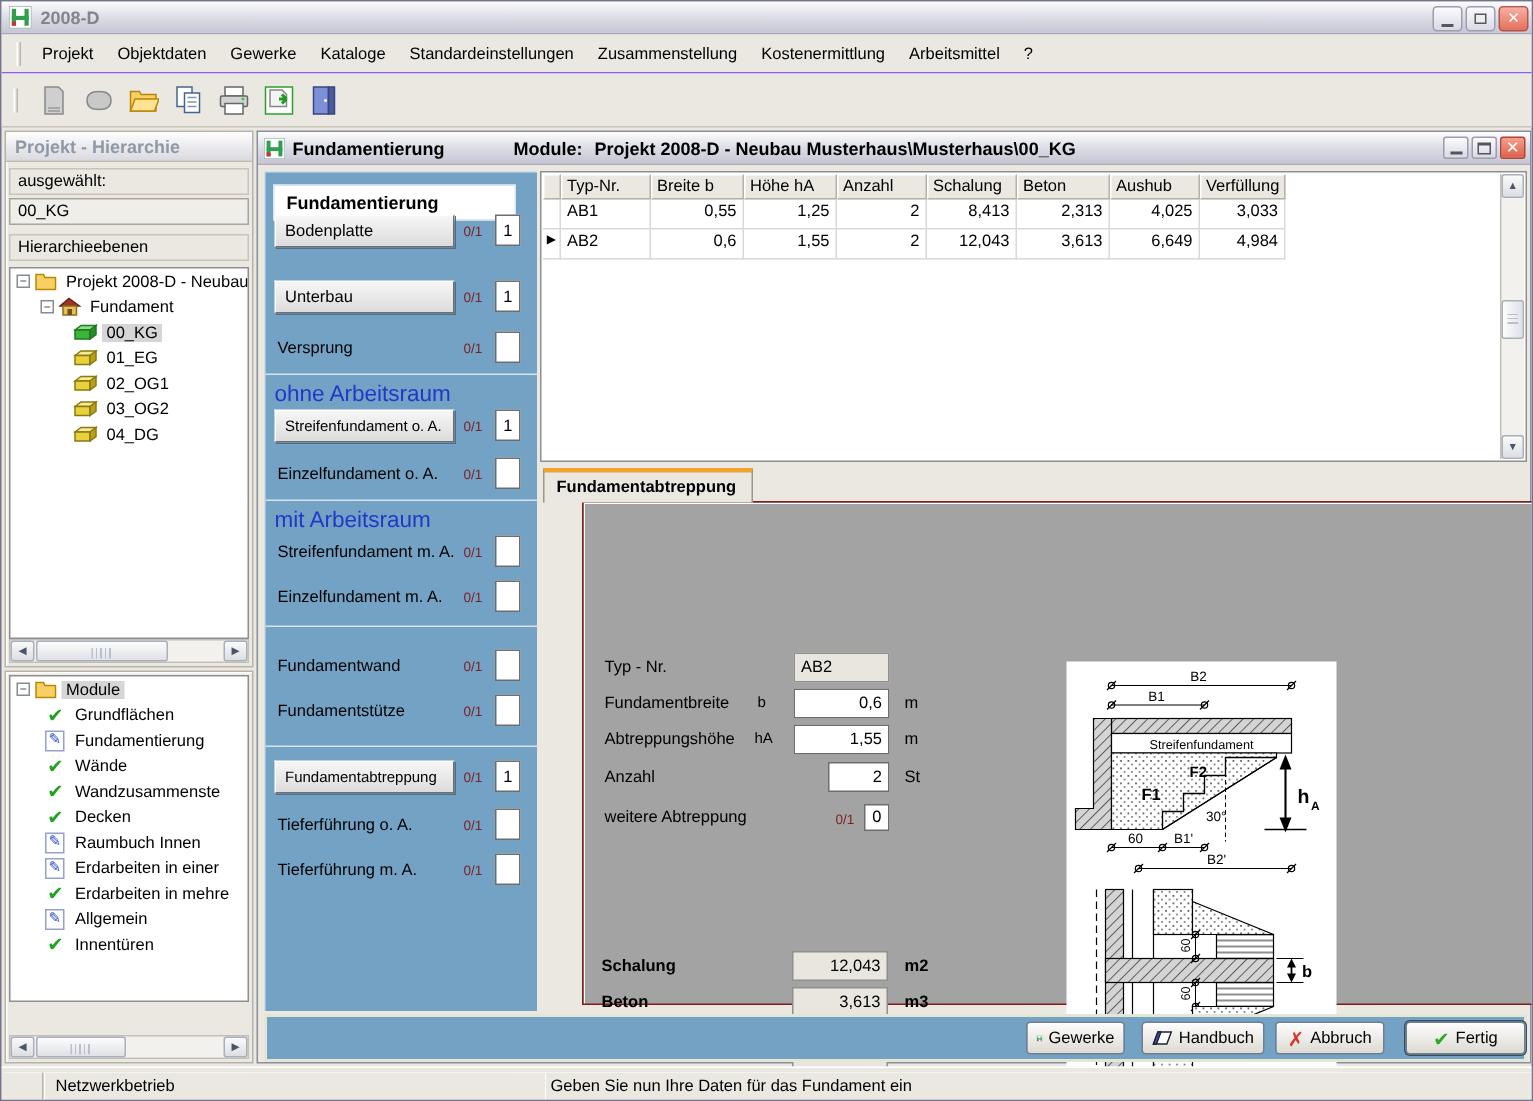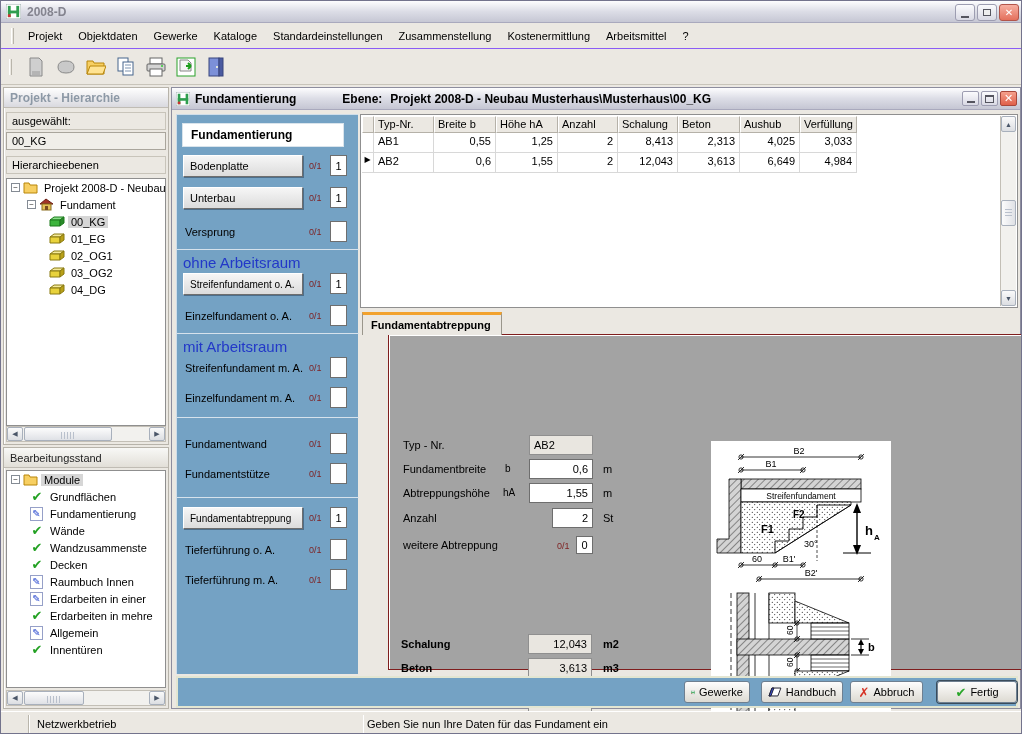--- a/index.html
+++ b/index.html
@@ -271,21 +271,20 @@
       </div>
     </div>
     <div class="hscroll">
       <span class="sbtn">◀</span>
       <span class="hthumb"></span>
       <span class="sbtn" style="margin-left:auto;">▶</span>
     </div>
   </div>
 
   <div class="panel" style="top:446px;height:262px;">
-    <div class="phead dark">Bearbeitungsstand</div>
     <div class="treebox" style="height:218px;margin-top:2px;">
       <div class="trow" style="padding-left:4px;">
         <span class="expander">−</span>
         <svg class="ic" width="15" height="12" viewBox="0 0 15 12">
             <path d="M1 3 v-2 h5 l1 2 h7 v8 h-13 z" fill="#f7cf62" stroke="#b8860b"></path>
           </svg>
         <span class="tlabel sel">Module</span>
       </div>
       <div class="trow" style="padding-left:22px;">
         <span class="chk">✔</span>
@@ -338,37 +337,37 @@
   <div class="modwin">
     <div class="mtitle">
       <svg class="appicon" style="width:14px;height:14px;margin-left:4px;" viewBox="0 0 16 16">
         <rect x="0" y="0" width="16" height="16" fill="#fff" stroke="#9aa"></rect>
         <rect x="2" y="2" width="3" height="12" fill="#2f9e4f"></rect>
           <rect x="11" y="2" width="3" height="12" fill="#2f9e4f"></rect>
         <rect x="2" y="7" width="12" height="3" fill="#2f9e4f"></rect>
           <rect x="2" y="11" width="3" height="3" fill="#c33"></rect>
       </svg>
       <b style="margin-left:5px;">Fundamentierung</b>
-      <b style="margin-left:46px;">Ebene:</b>
+      <b style="margin-left:46px;">Module:</b>
       <b style="margin-left:8px;">Projekt 2008-D - Neubau Musterhaus\Musterhaus\00_KG</b>
       <span class="mwbtns">
         <span class="mwbtn">
             <span class="min-glyph" style="margin-top:6px;"></span>
           </span>
         <span class="mwbtn">
             <span class="max-glyph"></span>
           </span>
         <span class="mwbtn close">✕</span>
       </span>
     </div>
 
     <div class="bluepanel">
       <div class="sbheader">Fundamentierung</div>
 
-      <div class="sbrow" style="top:40px">
+      <div class="sbrow" style="top:28px">
         <div class="sbbtn">Bodenplatte</div>
         <span class="sbcount">0/1</span>
         <div class="sbval">1</div>
       </div>
       <div class="sbrow" style="top:72px">
         <div class="sbbtn">Unterbau</div>
         <span class="sbcount">0/1</span>
         <div class="sbval">1</div>
       </div>
       <div class="sbrow" style="top:106px">

